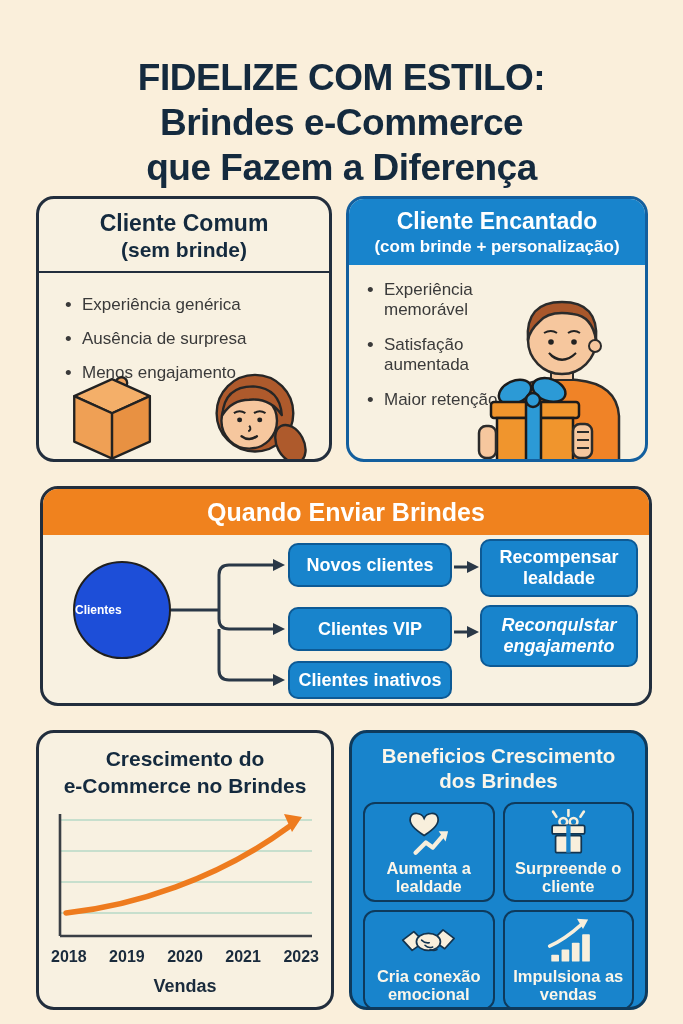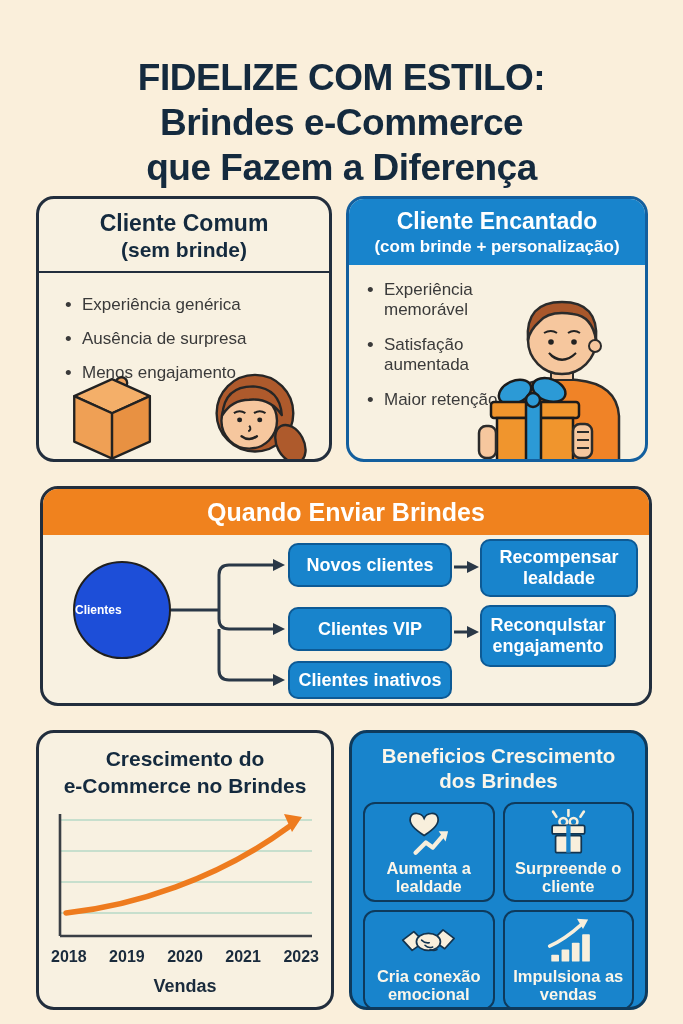--- a/index.html
+++ b/index.html
@@ -42,21 +42,21 @@
   .flow-circle{position:absolute;left:30px;top:26px;width:98px;height:98px;border-radius:50%;
     background:#1d4ed8;border:2.5px solid #1F1F1F;display:flex;align-items:center;justify-content:flex-start;
     color:#FFFFFF;font-size:12px;font-weight:700;box-sizing:border-box;}
   .flow-node{position:absolute;background:#1884CC;border:2.5px solid #0D5A95;border-radius:10px;
     color:#FFFFFF;font-weight:700;display:flex;align-items:center;justify-content:center;
     text-align:center;line-height:1.15;box-sizing:border-box;font-size:18px;}
   .seg0{left:245px;top:8px;width:164px;height:44px;}
   .seg1{left:245px;top:72px;width:164px;height:44px;}
   .seg2{left:245px;top:126px;width:164px;height:38px;}
   .out0{left:437px;top:4px;width:158px;height:58px;padding:2px 6px;}
-  .out1{left:437px;top:70px;width:136px;height:62px;padding:2px 6px;}
+  .out1{left:437px;top:70px;width:158px;height:62px;padding:2px 6px;font-style:italic;}
 
   
   .growth-panel{left:36px;top:730px;width:298px;height:280px;overflow:hidden;}
   .g-title{margin-top:13px;text-align:center;font-size:21px;font-weight:700;color:#142A3E;line-height:1.28;}
   .g-chart{display:block;margin:10px auto 0;}
   .g-years{display:flex;justify-content:space-between;width:268px;margin:2px auto 0;
     font-size:16px;font-weight:700;color:#1A2B3C;}
   .g-xlabel{text-align:center;font-size:18px;font-weight:700;color:#1A2B3C;margin-top:10px;}
 
   

